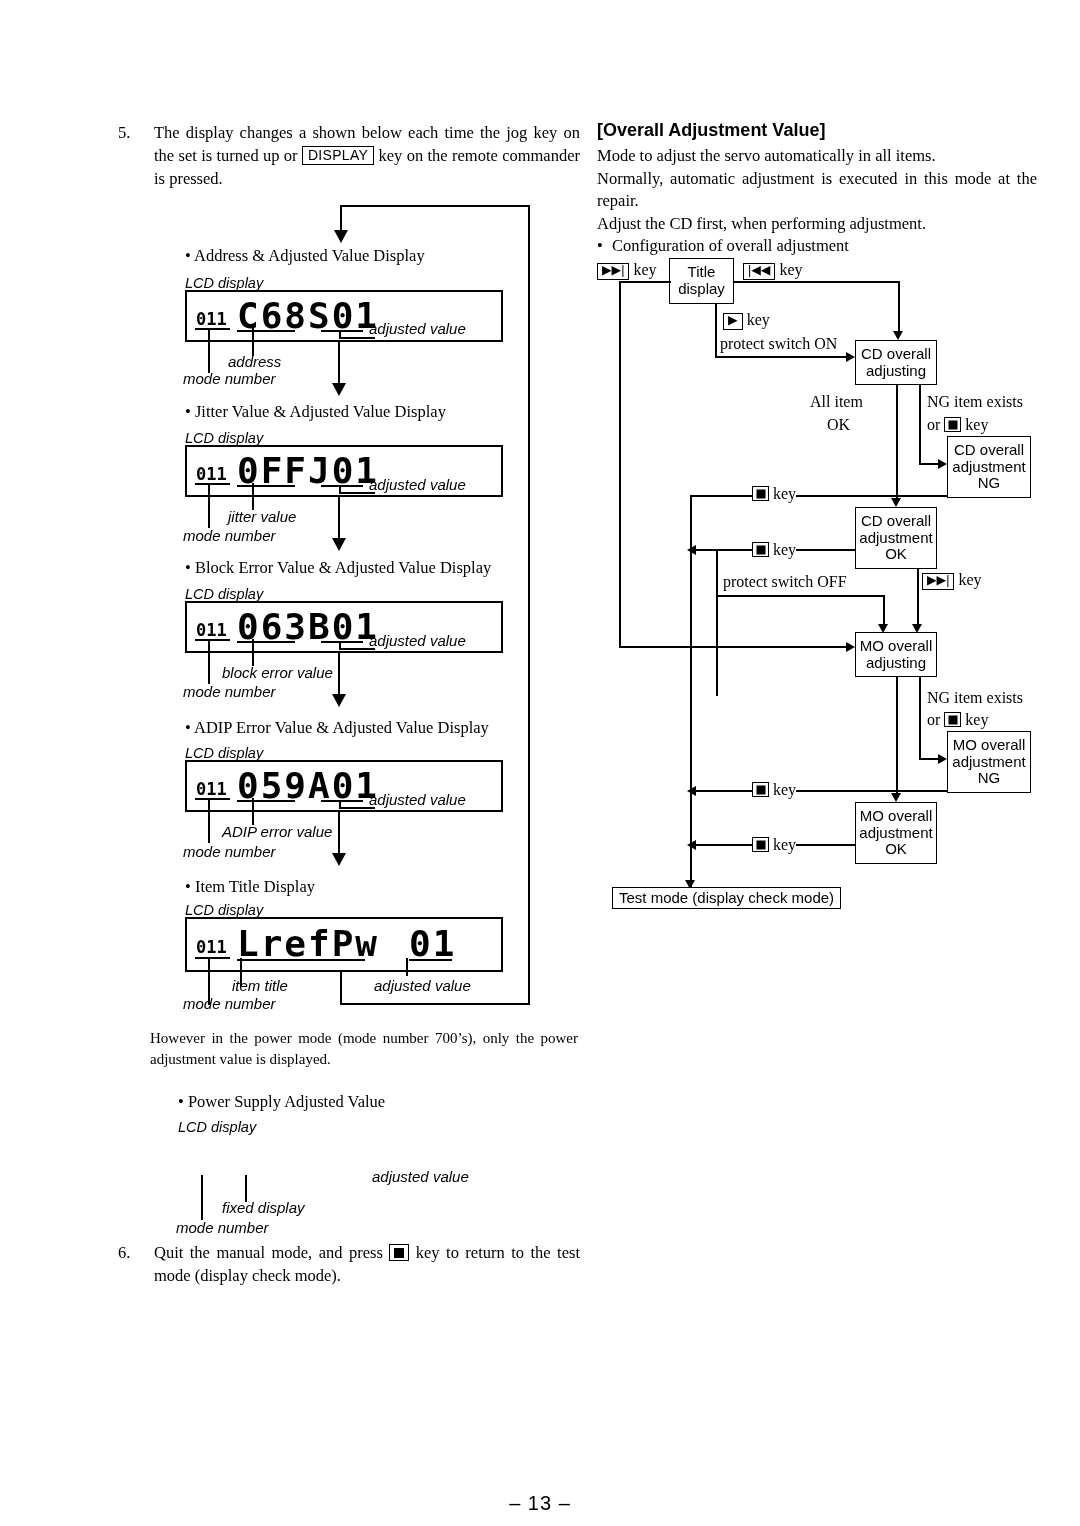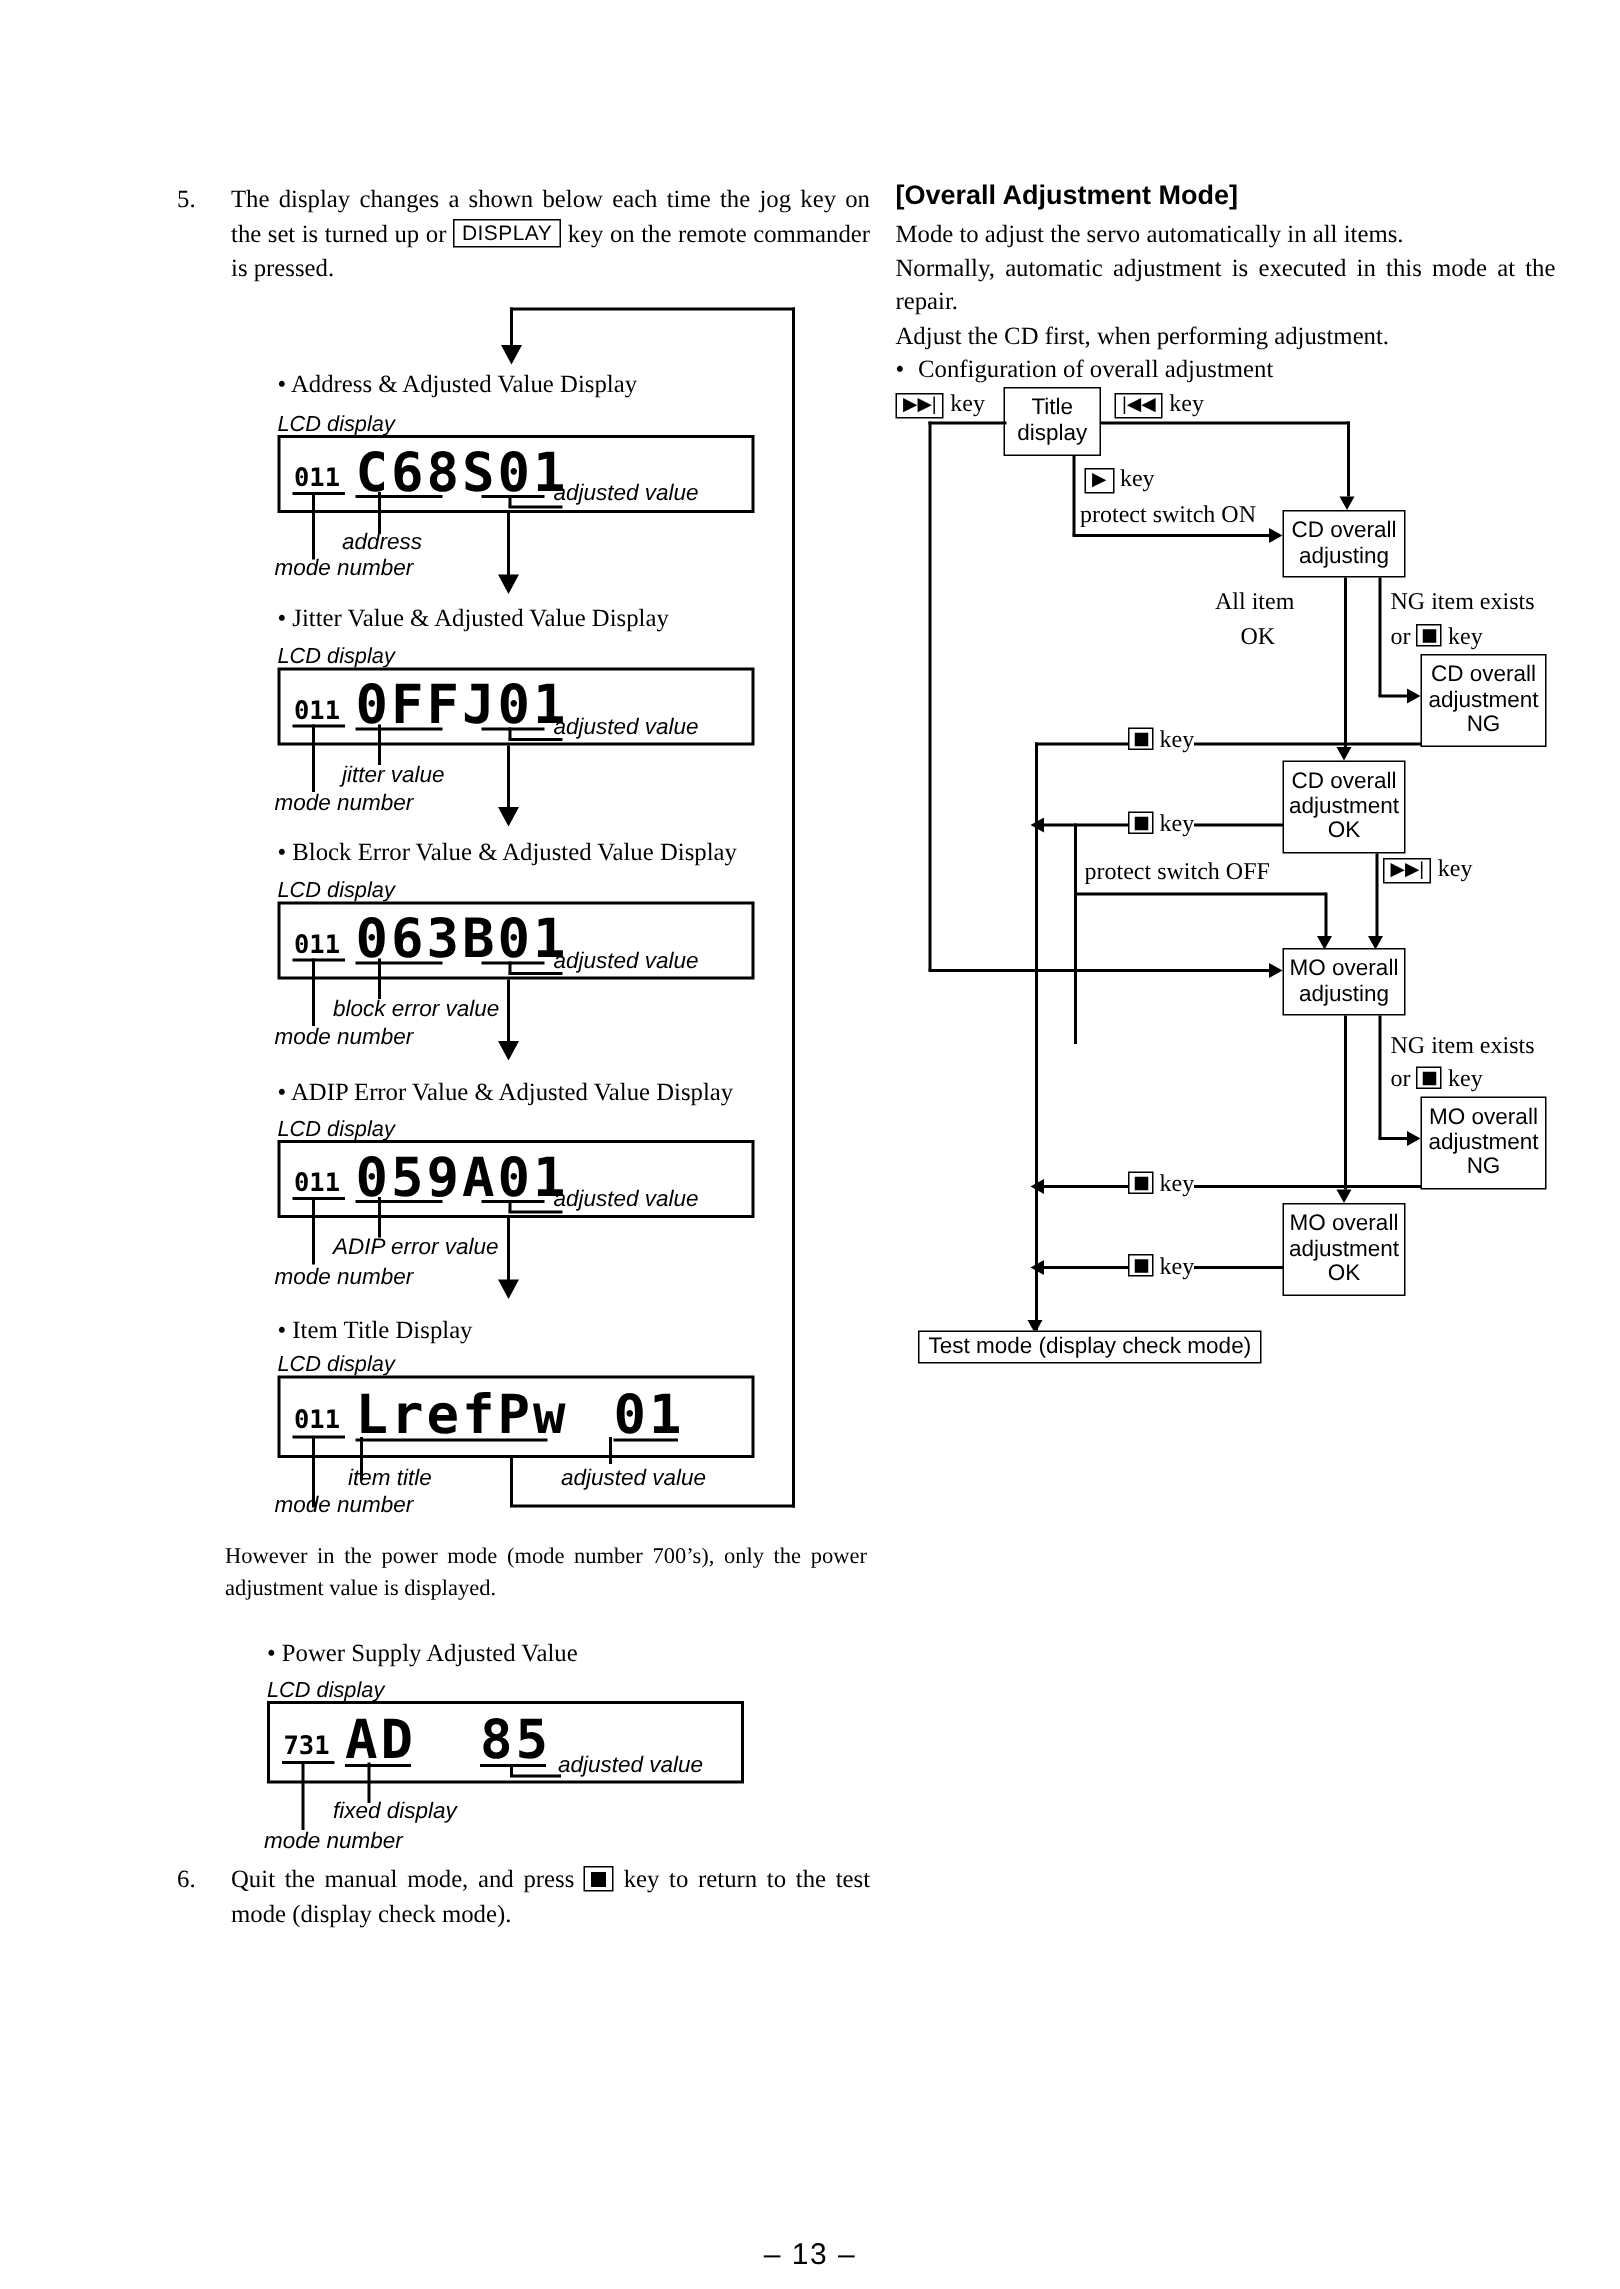--- a/index.html
+++ b/index.html
@@ -269,47 +269,37 @@
   <div class="anno" style="left:232px; top:977px;">item title</div>
   <div class="leader" style="left:208px; top:958px; width:1.5px; height:47px;"></div>
   <div class="anno" style="left:183px; top:995px;">mode number</div>
   <div class="leader" style="left:406px; top:958px; width:1.5px; height:18px;"></div>
   <div class="anno" style="left:374px; top:977px;">adjusted value</div>
 
   <div style="position:absolute; left:150px; top:1028px; width:428px; font-size:15px; line-height:1.38; text-align:justify;">However in the power mode (mode number 700’s), only the power adjustment value is displayed.</div>
 
   <div class="bullet-label" style="left:178px; top:1092px;">• Power Supply Adjusted Value</div>
   <div class="lcd-caption" style="left:178px; top:1119px;">LCD display</div>
-  <div class="lcd" style="left:178px; top:1134px; width:318px; height:55px;">
-    <div class="seg seg-mode" style="left:9px; top:18px;">731</div>
-    <div class="underline" style="left:8px; top:38px; width:35px;"></div>
-    <div class="seg seg-main" style="left:50px; top:4px;">AD</div>
-    <div class="seg seg-main" style="left:140px; top:4px;">85</div>
-    <div class="underline" style="left:50px; top:40px; width:44px;"></div>
-    <div class="underline" style="left:140px; top:40px; width:44px;"></div>
-    <div class="leader" style="left:160px; top:40px; width:1.5px; height:8px;"></div>
-    <div class="leader" style="left:160px; top:47px; width:34px; height:1.5px;"></div>
-  </div>
   <div class="anno" style="left:372px; top:1168px;">adjusted value</div>
   <div class="leader" style="left:245px; top:1175px; width:1.5px; height:27px;"></div>
   <div class="anno" style="left:222px; top:1199px;">fixed display</div>
   <div class="leader" style="left:201px; top:1175px; width:1.5px; height:45px;"></div>
   <div class="anno" style="left:176px; top:1219px;">mode number</div>
 
   <div class="step" style="position:absolute; left:118px; top:1242px; width:462px;">
     <div class="num">6.</div>
     <div class="body">
       <span>Quit the manual mode, and press</span>
       <span class="stopkey"></span>
       <span>key to return to the test mode (display check mode).</span>
     </div>
   </div>
 
   <div class="col-right">
-    <div class="head">[Overall Adjustment Mode]</div>
+    <div class="head">[Overall Adjustment Value]</div>
     <div class="rtext">Mode to adjust the servo automatically in all items.</div>
     <div class="rtext justify">Normally, automatic adjustment is executed in this mode at the repair.</div>
     <div class="rtext">Adjust the CD first, when performing adjustment.</div>
     <div class="rbullet">
       <span class="bdot">•</span>
       <span>Configuration of overall adjustment</span>
     </div>
   </div>
 
   <div class="flow">

